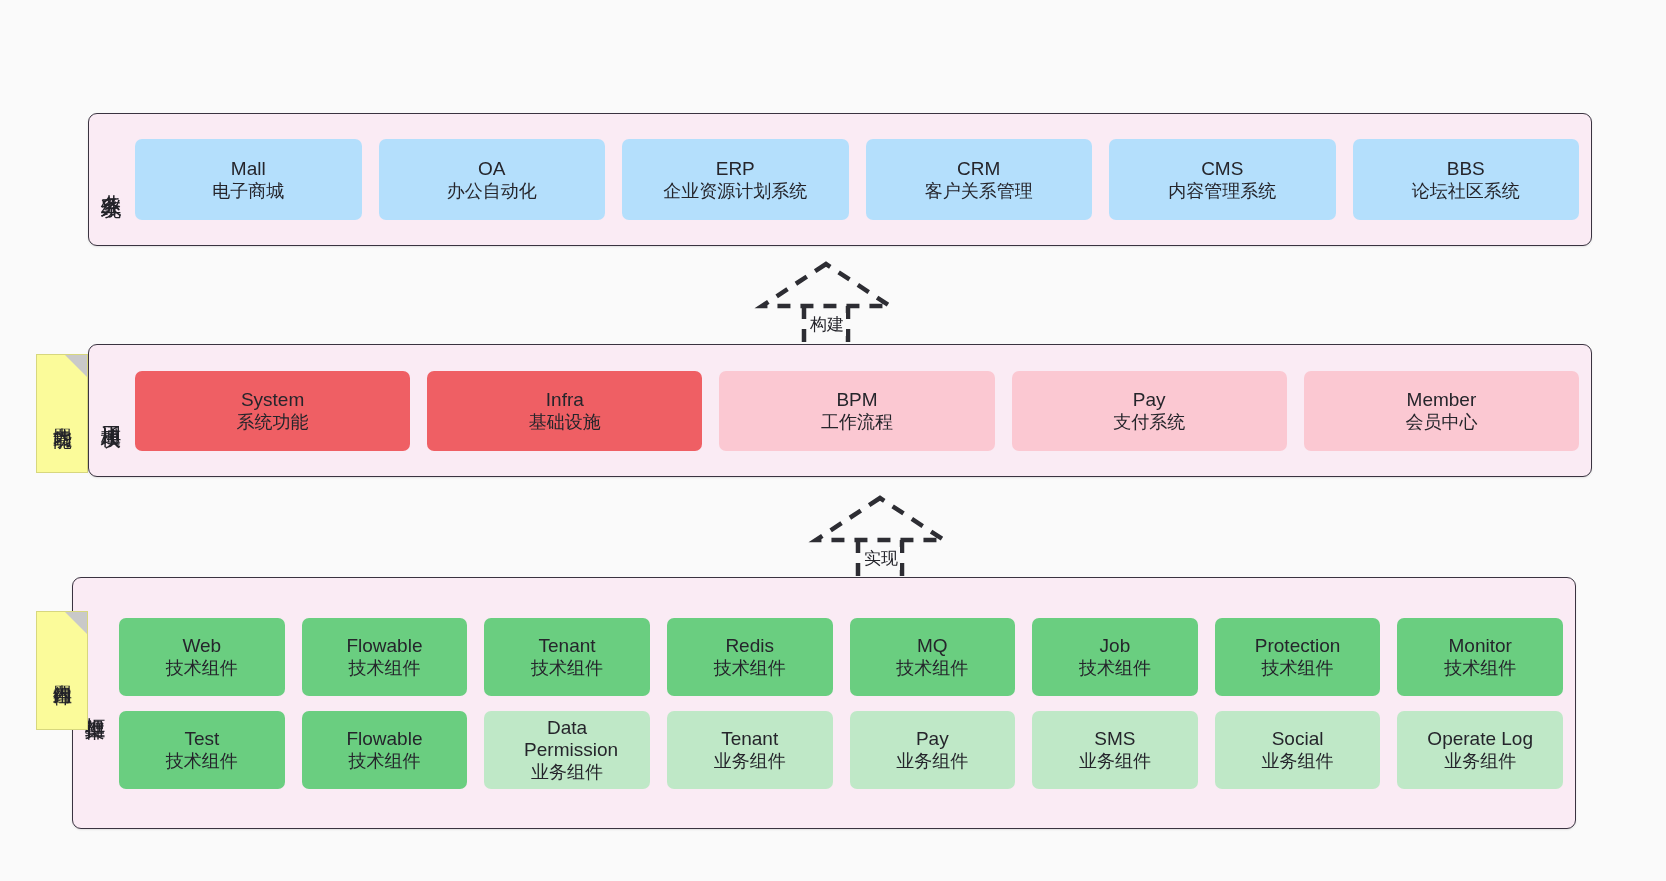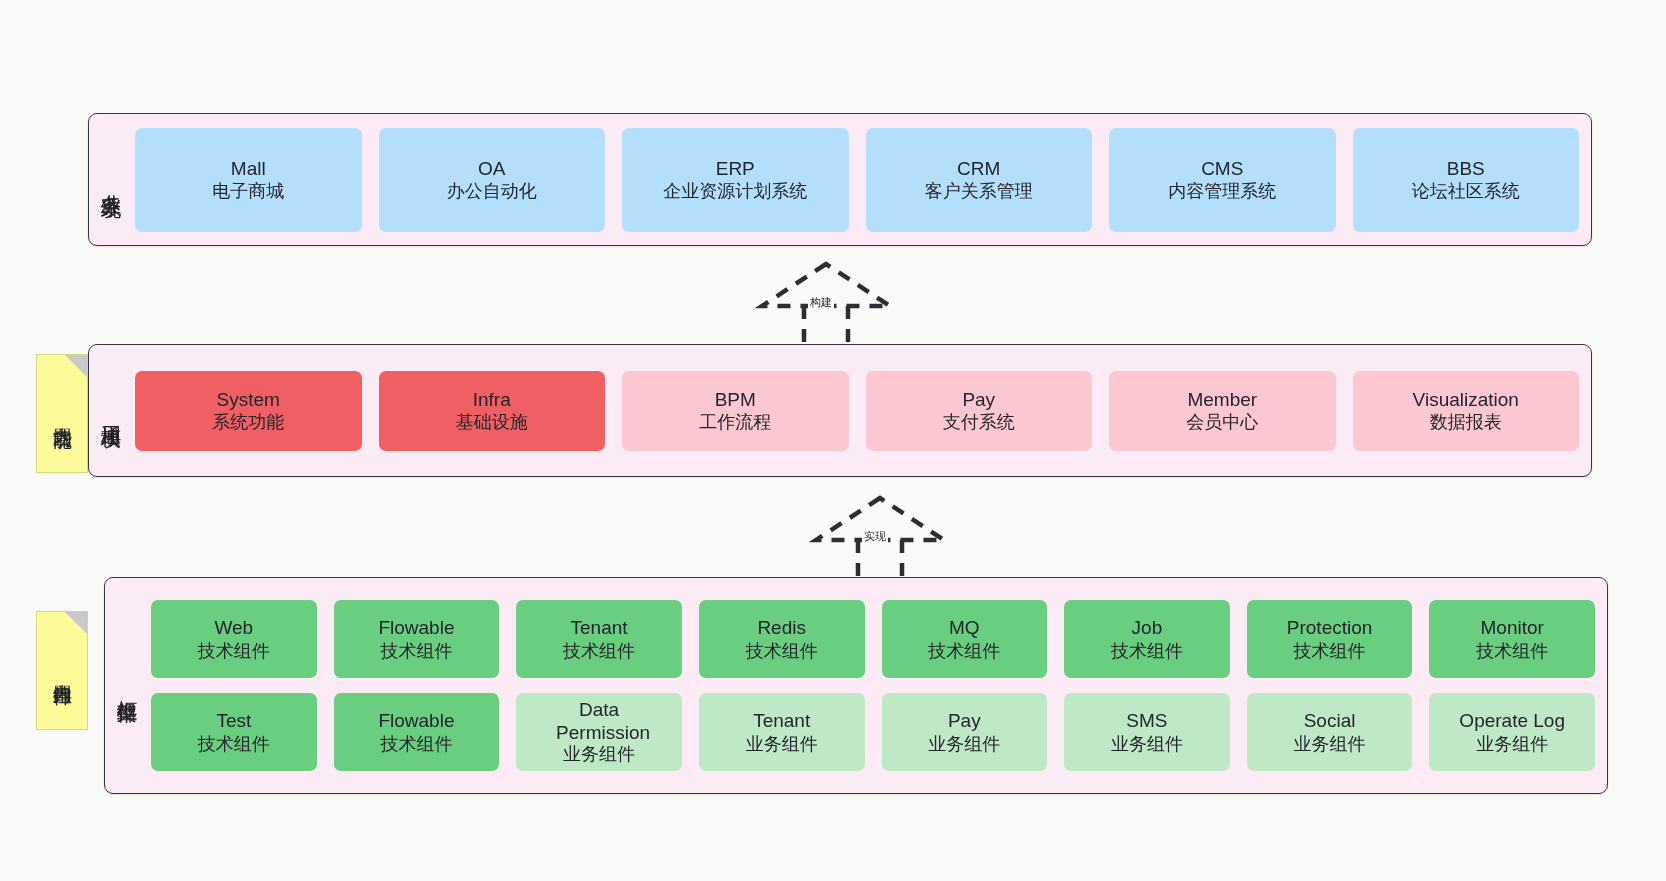--- a/index.html
+++ b/index.html
@@ -59,21 +59,21 @@
     text-align: center;
     color: #25252b;
     line-height: 1.24;
     padding: 4px 6px;
     user-select: none;
   }
   .node .t-en { font-size: 19px; }
   .node .t-cn { font-size: 18px; }
   .node.two-line-en .t-en { line-height: 1.18; }
 
-  .h-biz { height: 104px; }
+  .h-biz { height: 81px; }
   .h-mod { height: 80px; }
   .h-fw  { height: 78px; }
 
   .c-blue      { background: #b4dffc; }
   .c-red       { background: #ef5f64; }
   .c-pink      { background: #fbc8d2; }
   .c-green     { background: #6ace80; }
   .c-lightgreen{ background: #bfe8c7; }
 
   
@@ -101,26 +101,27 @@
     width: 0; height: 0;
     border-left: 22px solid transparent;
     border-top: 22px solid #c9c9c9;
   }
 
   
   .arrow { position: absolute; z-index: 3; }
   .arrow svg { display: block; overflow: visible; }
   .arrow-label {
     position: absolute;
-    font-size: 11px;
+    font-size: 17px;
     color: #25252b;
     background: #fafafa;
     padding: 0 2px;
     white-space: nowrap;
     user-select: none;
+    margin-top: 18px;
   }
 </style>
 </head>
 <body>
 
 <div id="canvas">
 
   <div class="layer" style="left:88px; top:113px; width:1504px; height:133px;">
     <div class="layer-title">业务系统</div>
     <div class="layer-body">
@@ -204,45 +205,39 @@
         <div class="cell">
           <div class="node h-mod c-pink">
             <span class="t-en">Pay</span>
             <span class="t-cn">支付系统</span>
           </div>
         </div>
         <div class="cell">
           <div class="node h-mod c-pink">
             <span class="t-en">Member</span>
             <span class="t-cn">会员中心</span>
-          </div>
-        </div>
-        <div class="cell">
-          <div class="node h-mod c-pink">
-            <span class="t-en">Visualization</span>
-            <span class="t-cn">数据报表</span>
           </div>
         </div>
       </div>
     </div>
   </div>
 
   <div class="arrow" style="left:810px; top:492px; width:150px; height:86px;">
     <svg width="150" height="86" viewBox="0 0 150 86">
       <path d="M 70 6 L 6 48 L 134 48 Z" fill="#fafafa" stroke="#2d2d33" stroke-width="4.5" stroke-dasharray="13 10" stroke-linejoin="miter"></path>
       <path d="M 48 48 L 48 86 M 92 48 L 92 86" fill="none" stroke="#2d2d33" stroke-width="4.5" stroke-dasharray="13 10"></path>
     </svg>
     <span class="arrow-label" style="left:52px; top:37px;">实现</span>
   </div>
 
   <div class="note" style="left:36px; top:611px; height:119px;">
     <span class="fold"></span>
     <span>内置组件</span>
   </div>
-  <div class="layer" style="left:104px; top:577px; width:1504px; height:217px;">
+  <div class="layer" style="left:72px; top:577px; width:1504px; height:252px;">
     <div class="layer-title">框架组件</div>
     <div class="layer-body">
 
       <div class="row">
         <div class="cell">
           <div class="node h-fw c-green">
             <span class="t-en">Web</span>
             <span class="t-cn">技术组件</span>
           </div>
         </div>

